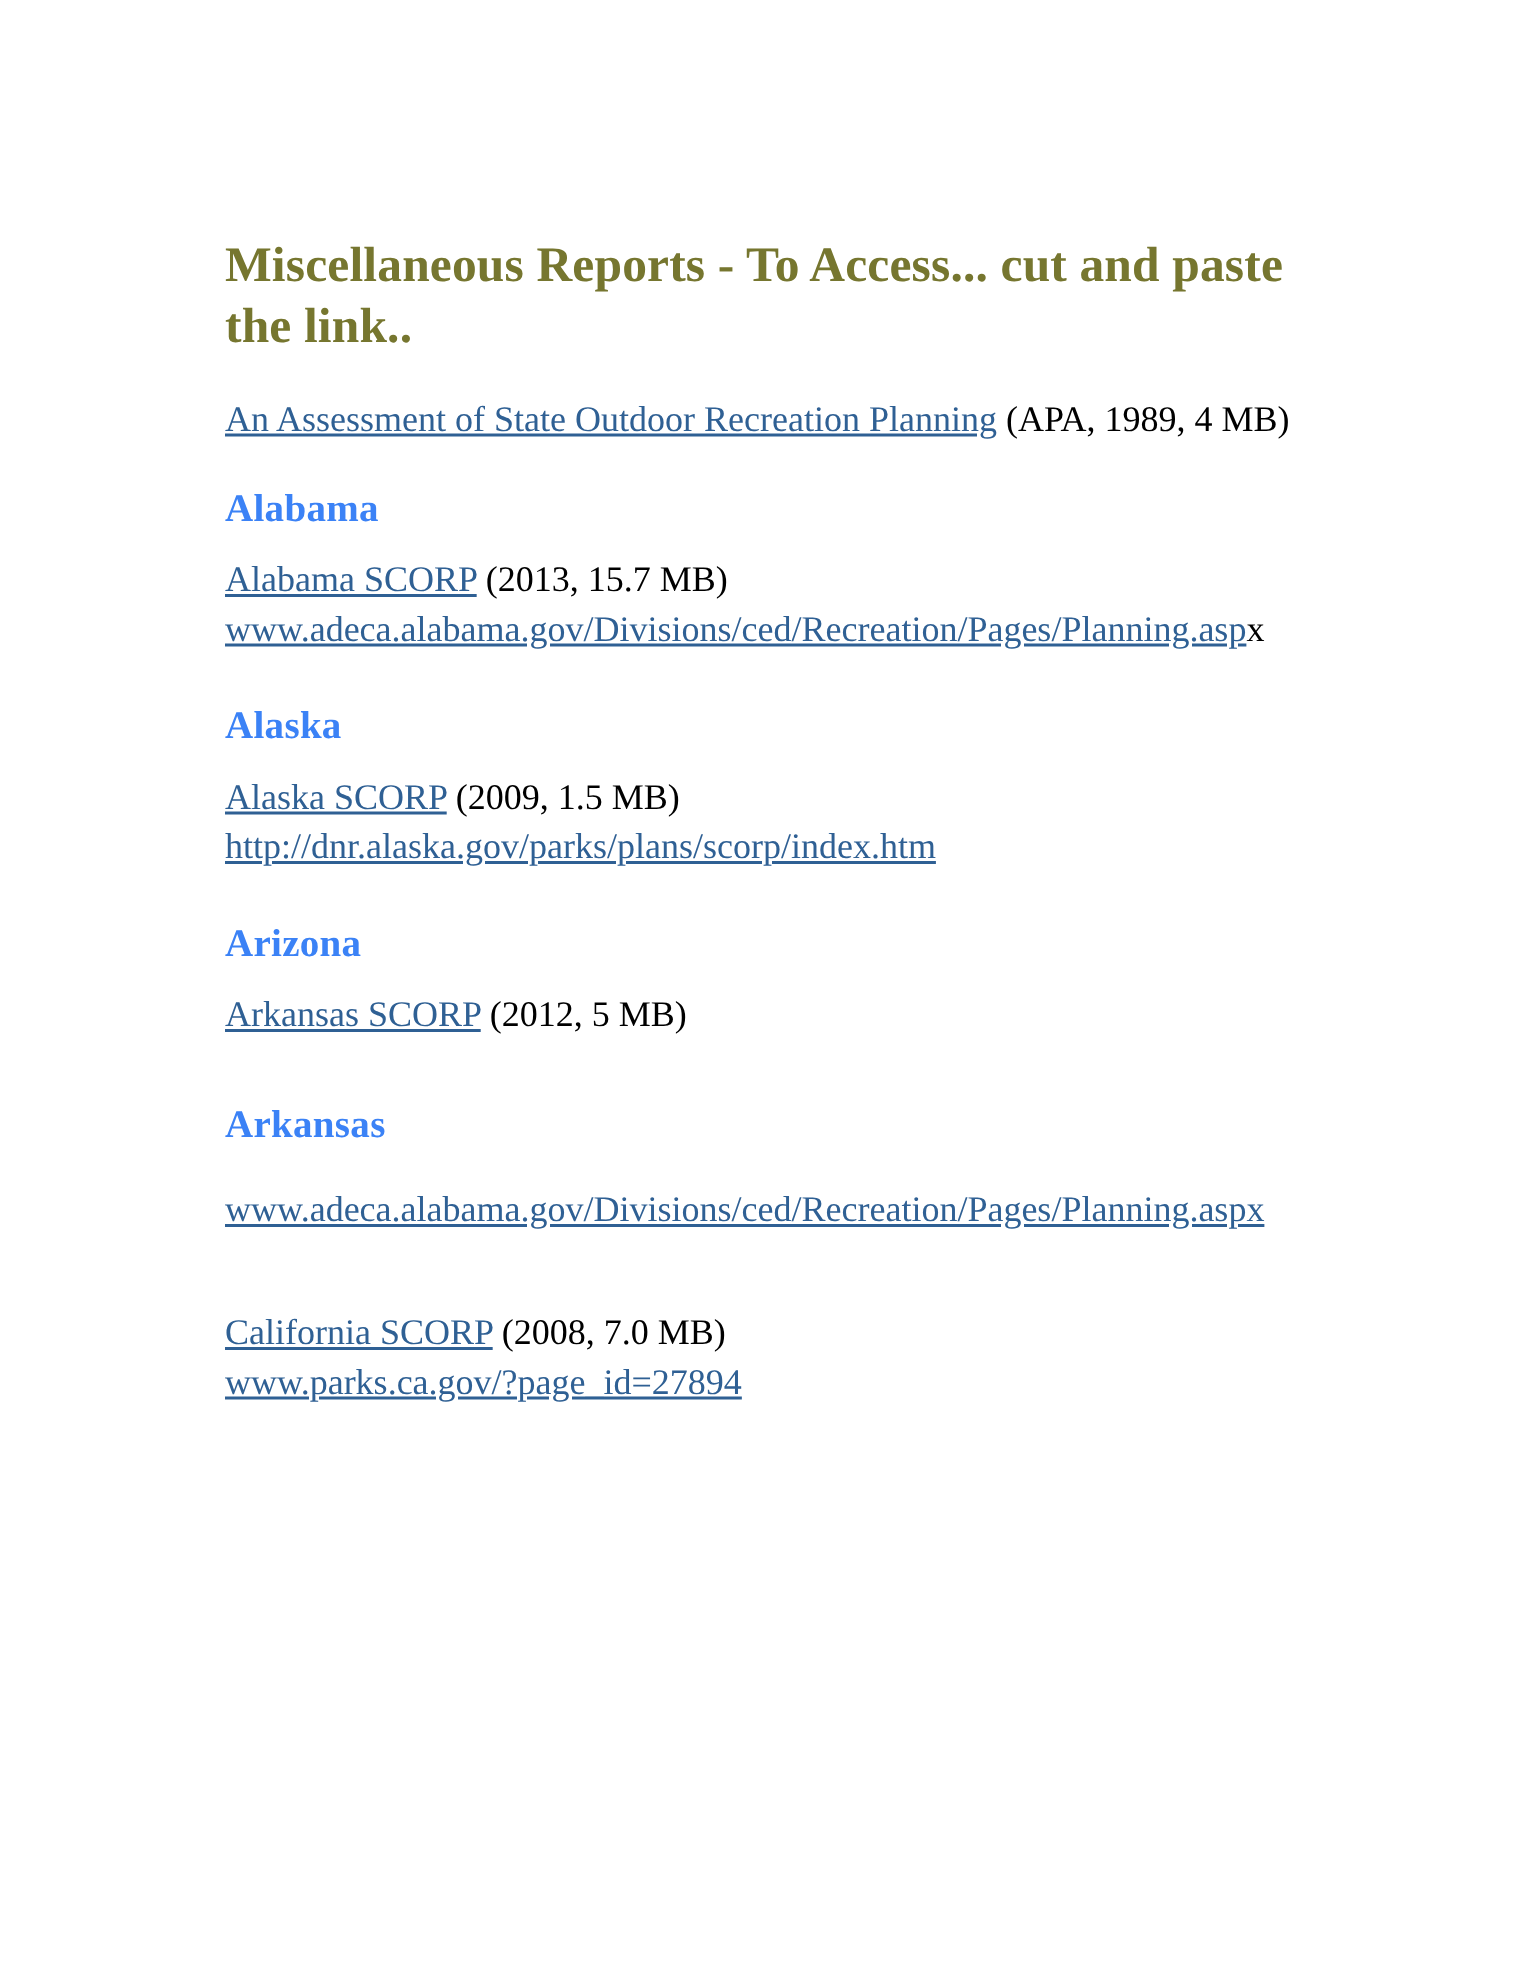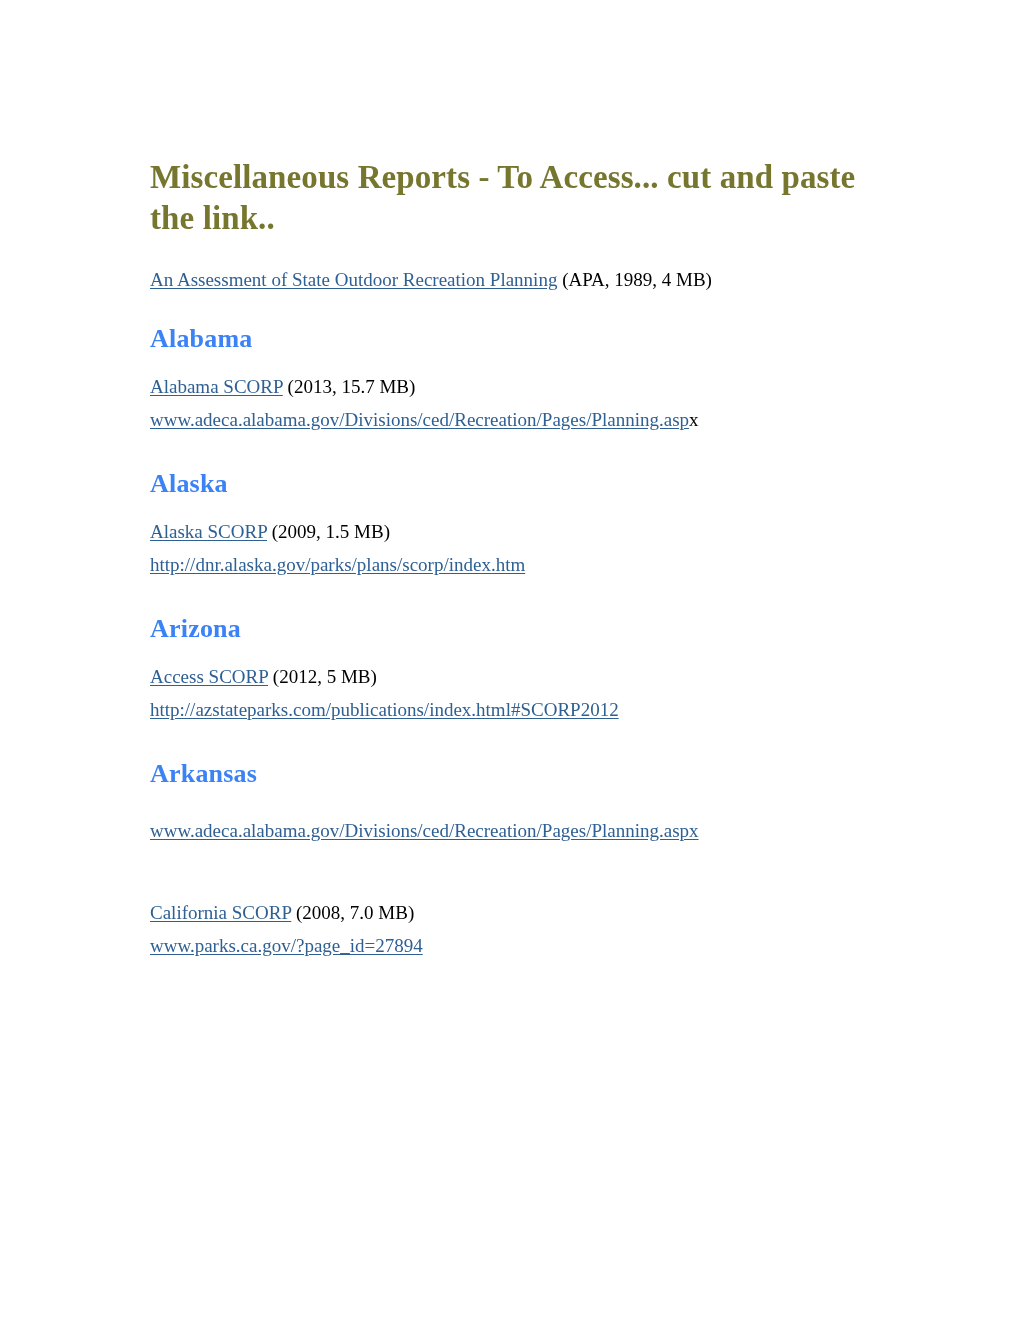--- a/index.html
+++ b/index.html
@@ -49,21 +49,21 @@
     font-weight: bold;
     line-height: 30px;
     color: #3b82f6;
     margin: 0;
     letter-spacing: 0.2px;
   }
 
   
   .para {
     font-family: "Liberation Serif", "DejaVu Serif", serif;
-    font-size: 19px;
+    font-size: 24px;
     line-height: 24px;
     color: #000000;
     margin: 0;
   }
 
   
   a.doclink,
   .doclink {
     color: #2f6094;
     text-decoration: underline;
@@ -108,23 +108,22 @@
     <h2 class="state-heading">Alaska</h2>
     <div class="gap-heading-to-body"></div>
     <p class="para"><a class="doclink">Alaska SCORP</a><span> (2009, 1.5 MB)</span></p>
     <div class="line-gap"></div>
     <p class="para"><a class="doclink">http://dnr.alaska.gov/parks/plans/scorp/index.htm</a><span class="plain"></span></p>
 
     <div class="gap-section"></div>
 
     <h2 class="state-heading">Arizona</h2>
     <div class="gap-heading-to-body"></div>
-    <p class="para"><a class="doclink">Access SCORP</a><span> (2012, 5 MB)</span></p>
+    <p class="para"><a class="doclink">Arkansas SCORP</a><span> (2012, 5 MB)</span></p>
     <div class="line-gap"></div>
-    <p class="para"><a class="doclink">http://azstateparks.com/publications/index.html#SCORP2012</a><span class="plain"></span></p>
 
     <div class="gap-section"></div>
 
     <h2 class="state-heading">Arkansas</h2>
     <div class="gap-heading-to-body"></div>
     <div class="line-gap"></div>
     <p class="para"><a class="doclink">www.adeca.alabama.gov/Divisions/ced/Recreation/Pages/Planning.aspx</a><span class="plain"></span></p>
 
     <div class="gap-section"></div>
 

